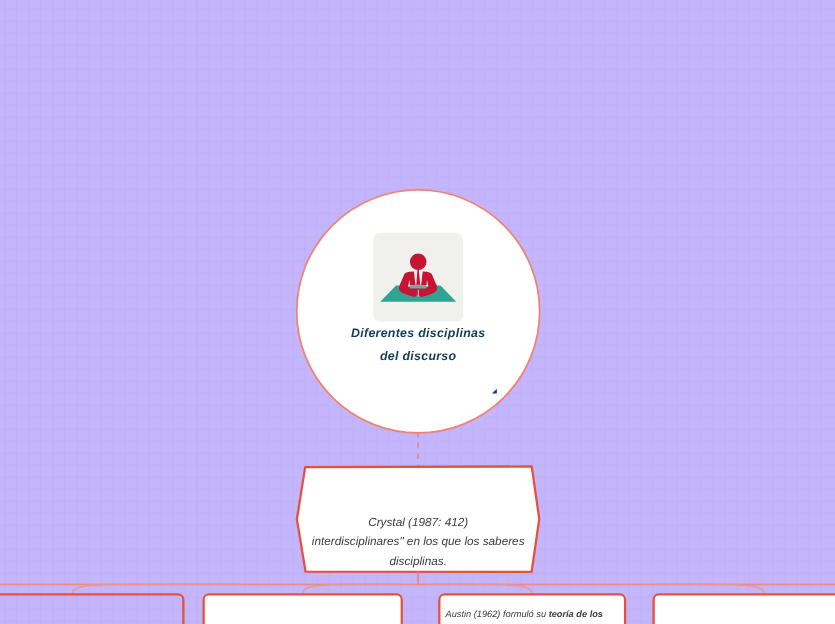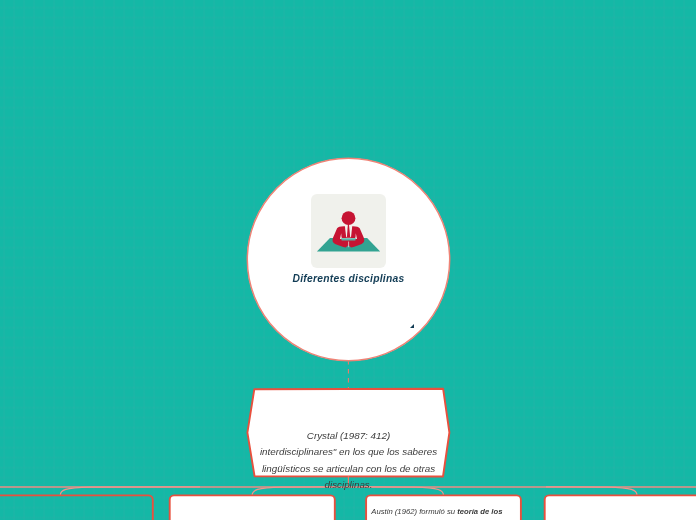--- a/index.html
+++ b/index.html
@@ -1,18 +1,18 @@
 <!DOCTYPE html>
 <html><head>
 <meta charset="utf-8">
 <style>
   html,body{margin:0;padding:0;}
   body{width:696px;height:520px;overflow:hidden;background:#fff;
        font-family:"DejaVu Sans",sans-serif;}
-  #canvas{position:absolute;left:0;top:0;width:696px;height:520px;overflow:hidden;background:#14b8a6;}
+  #canvas{position:absolute;left:0;top:0;width:696px;height:520px;overflow:hidden;background:#c4b5fd;}
   .grid{position:absolute;left:0;top:0;width:696px;height:520px;
     background-image:
       repeating-linear-gradient(to right, rgba(145,145,170,0.00) 0px, rgba(145,145,170,0.00) 8.1px, rgba(145,145,170,0.07) 8.7px, rgba(145,145,170,0.07) 9.3px, rgba(145,145,170,0.00) 10.0px),
       repeating-linear-gradient(to bottom, rgba(145,145,170,0.00) 0px, rgba(145,145,170,0.00) 8.1px, rgba(145,145,170,0.07) 8.7px, rgba(145,145,170,0.07) 9.3px, rgba(145,145,170,0.00) 10.0px);
     background-position:-5px -1.3px;}
   svg.layer{position:absolute;left:0;top:0;width:696px;height:520px;overflow:visible;}
 
   
   .root-circle{position:absolute;left:247px;top:158px;width:203px;height:203px;
     border-radius:50%;background:#ffffff;}
@@ -87,26 +87,26 @@
       <path d="M30.1 44.3 L44.9 44.3 L44.3 46.5 L30.7 46.5 Z" fill="#59B3A6"></path>
 
       <circle cx="37.5" cy="24.2" r="6.9" fill="#C61433"></circle>
 
       <path d="M37.6 47.5 L37.6 53.2" stroke="#EDBCC6" stroke-width="0.9" fill="none"></path>
     </svg>
   </div>
 
   <div class="root-text">
     <div>Diferentes disciplinas</div>
+    <div>del discurso</div>
   </div>
 
   <div class="handle"></div>
 
   <div class="leaf-text" style="left:371.3px;top:507.3px;"><span>Austin (1962) formuló su </span><b>teoría de los</b></div>
 
   <div class="cbox-text">
     <div>Crystal (1987: 412)</div>
     <div>interdisciplinares" en los que los saberes</div>
-    <div>lingüísticos se articulan con los de otras</div>
     <div>disciplinas.</div>
   </div>
 
 </div>
 
 </body></html>

